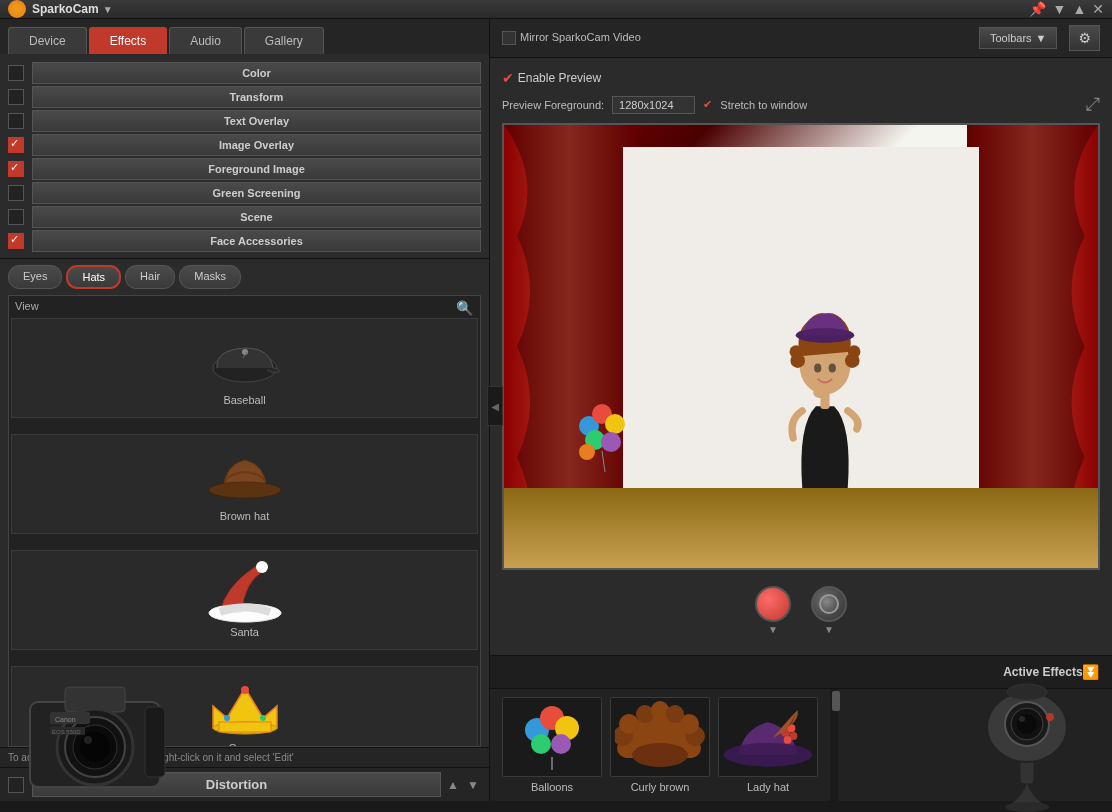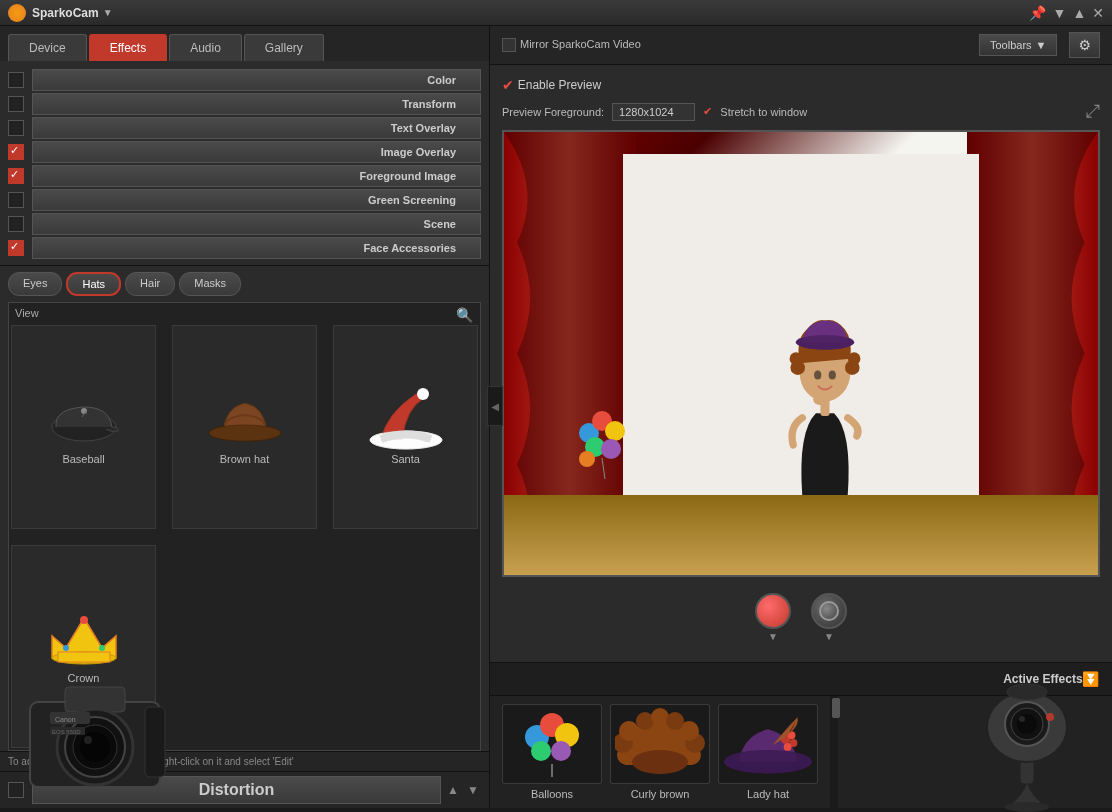--- a/index.html
+++ b/index.html
@@ -10,21 +10,21 @@
       font-family: Arial, sans-serif;
       font-size: 12px;
       color: #ccc;
       overflow: hidden;
       position: relative;
     }
 
     
     .title-bar {
       background: linear-gradient(to bottom, #3a3a3a, #2a2a2a);
-      height: 26px;
+      height: 19px;
       display: flex;
       align-items: center;
       padding: 0 8px;
       border-bottom: 1px solid #111;
     }
     .title-bar-name {
       color: #ddd;
       font-size: 12px;
       font-weight: bold;
       margin-right: 4px;
@@ -114,27 +114,27 @@
     .effect-checkbox.checked::after {
       content: '✓';
       color: #fff;
       font-size: 11px;
       position: absolute;
       top: -1px;
       left: 1px;
     }
     .effect-label {
       flex: 1;
-      padding: 4px 24px;
+      padding: 4px 8px;
       background: linear-gradient(to bottom, #4a4a4a, #3a3a3a);
       border: 1px solid #555;
       color: #ccc;
       font-size: 11px;
       font-weight: bold;
-      text-align: right;
+      text-align: center;
       cursor: pointer;
     }
 
     
     .sub-tabs {
       display: flex;
       gap: 4px;
       padding: 6px 8px;
       background: #2b2b2b;
     }
@@ -171,21 +171,21 @@
     .view-zoom {
       position: absolute;
       top: 4px;
       right: 6px;
       font-size: 14px;
       color: #888;
       cursor: pointer;
     }
     .hats-grid {
       display: grid;
-      grid-template-columns: 1fr 1fr 1fr;
+      grid-template-columns: 1fr;
       gap: 16px;
       padding: 22px 2px 2px 2px;
       height: 100%;
       overflow-y: auto;
     }
     .hat-item {
       background: #2a2a2a;
       border: 1px solid #3a3a3a;
       display: flex;
       flex-direction: column;
@@ -224,21 +224,21 @@
       padding: 4px 8px;
       background: #252525;
       border-top: 1px solid #111;
     }
     .distortion-label {
       flex: 1;
       padding: 4px 8px;
       background: linear-gradient(to bottom, #4a4a4a, #3a3a3a);
       border: 1px solid #555;
       color: #ccc;
-      font-size: 16px;
+      font-size: 13px;
       font-weight: bold;
       text-align: center;
     }
     .scroll-arrow {
       width: 16px;
       height: 16px;
       display: flex;
       align-items: center;
       justify-content: center;
       color: #888;

